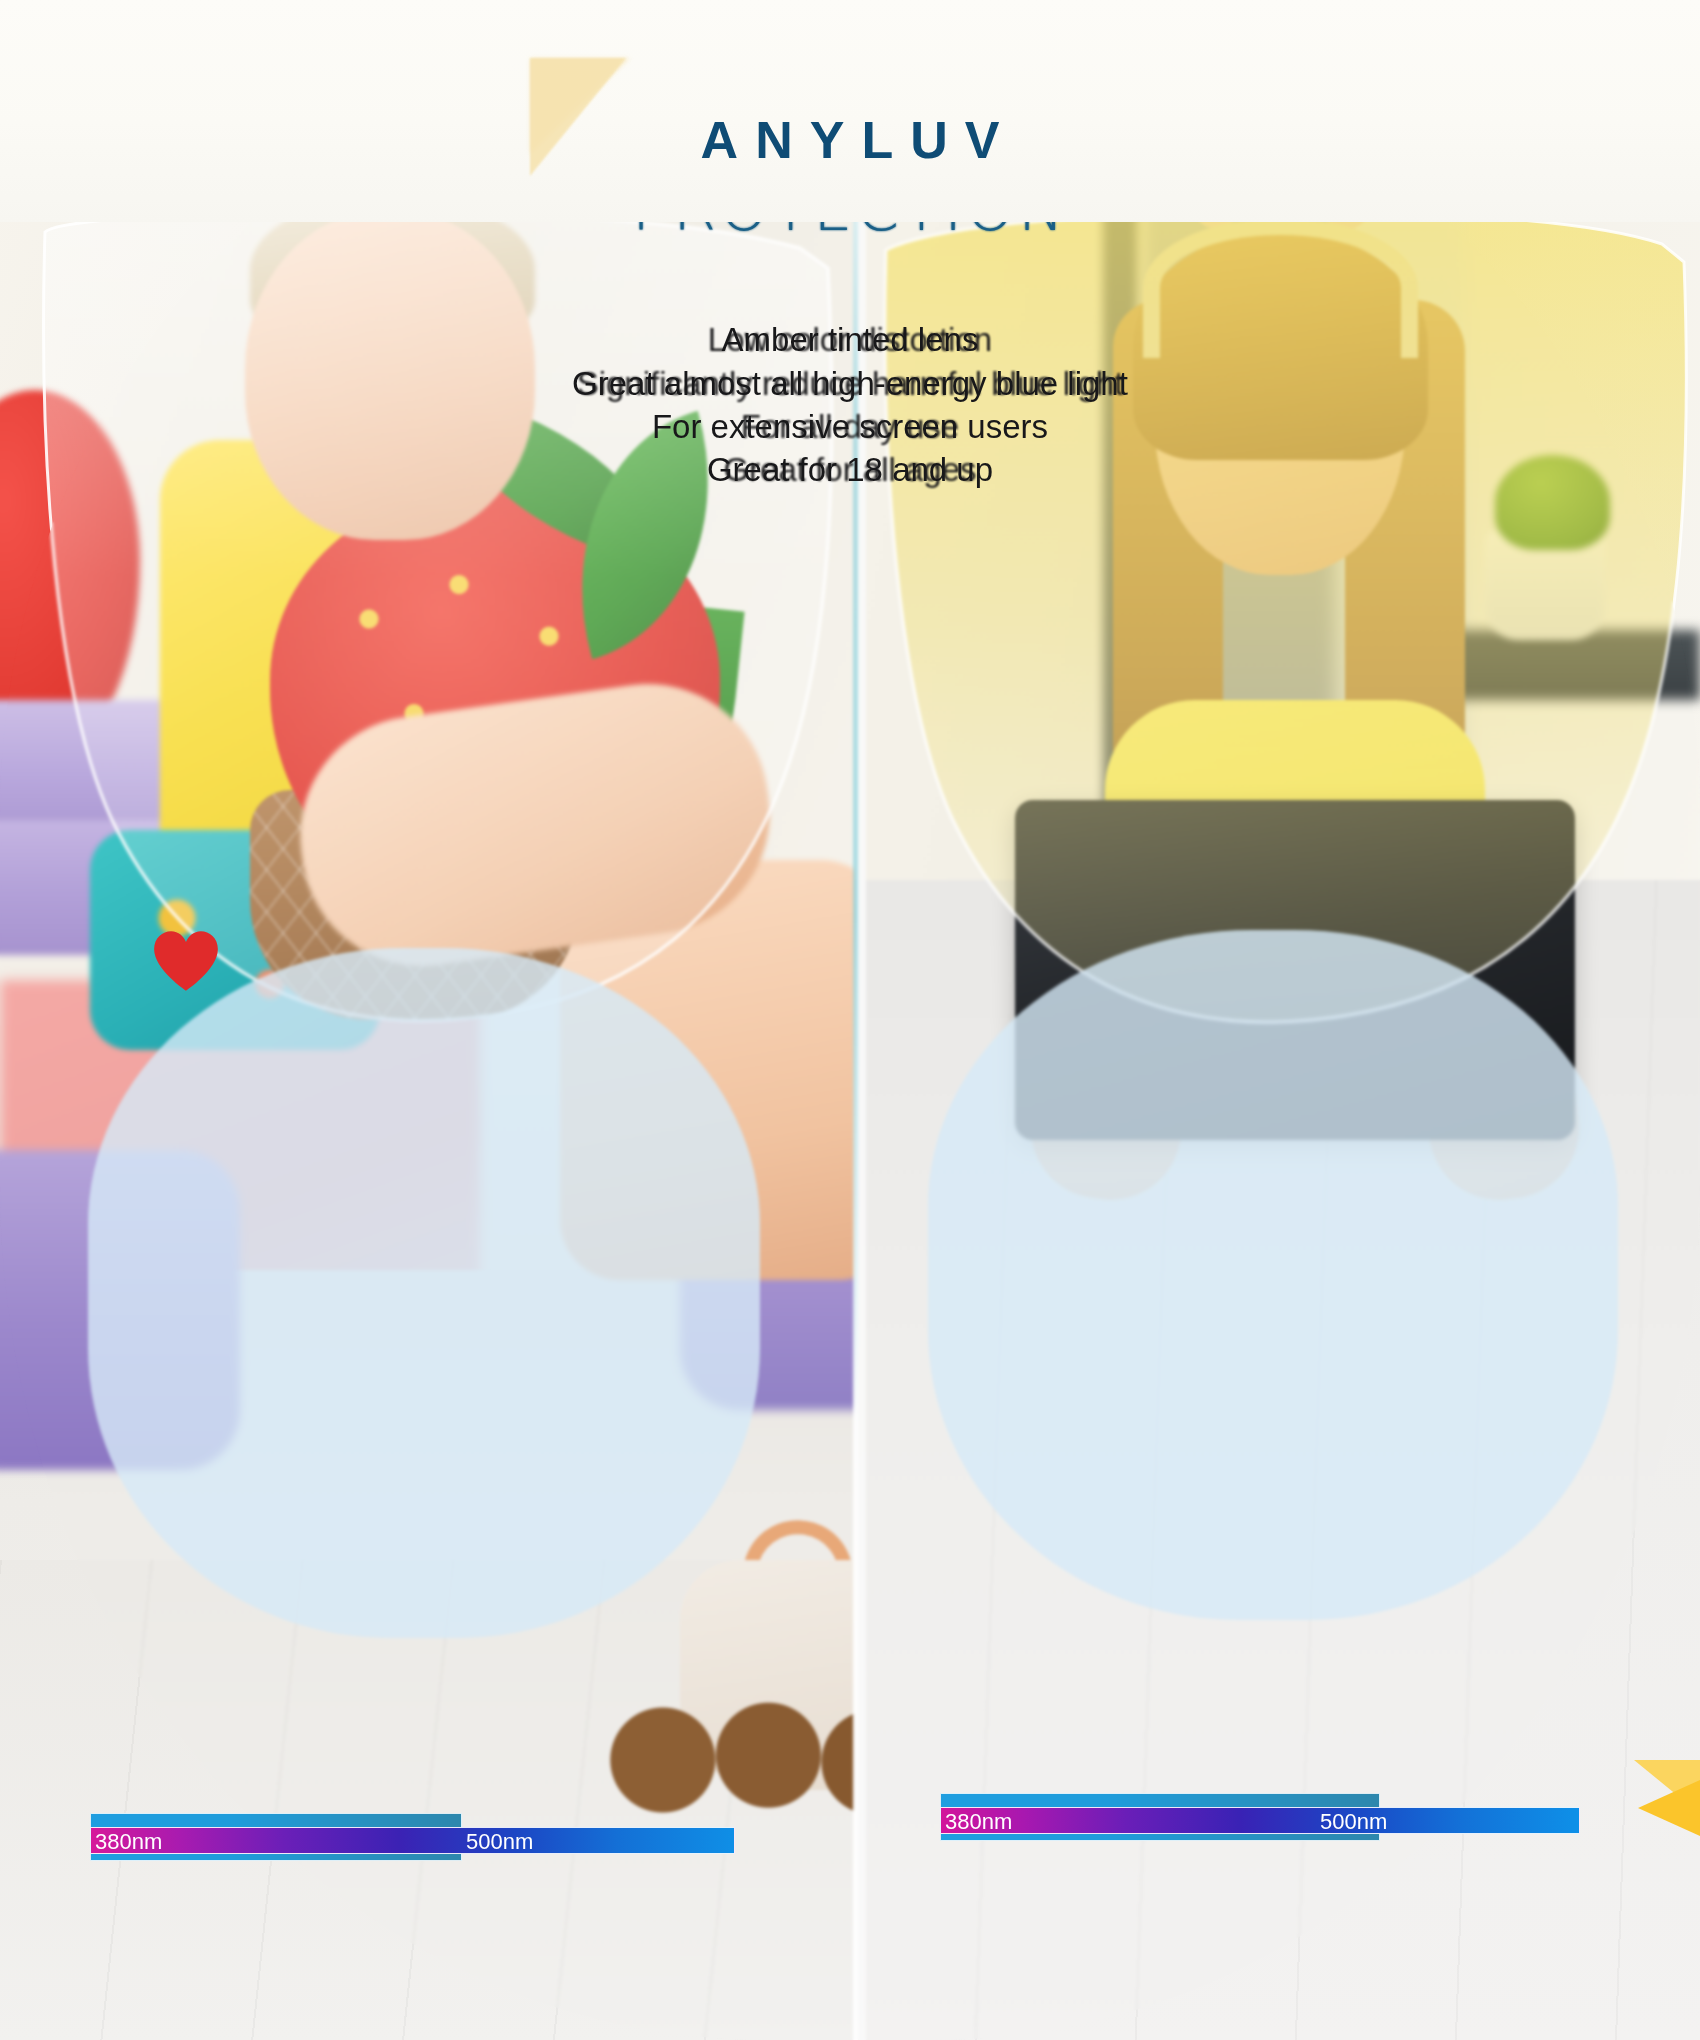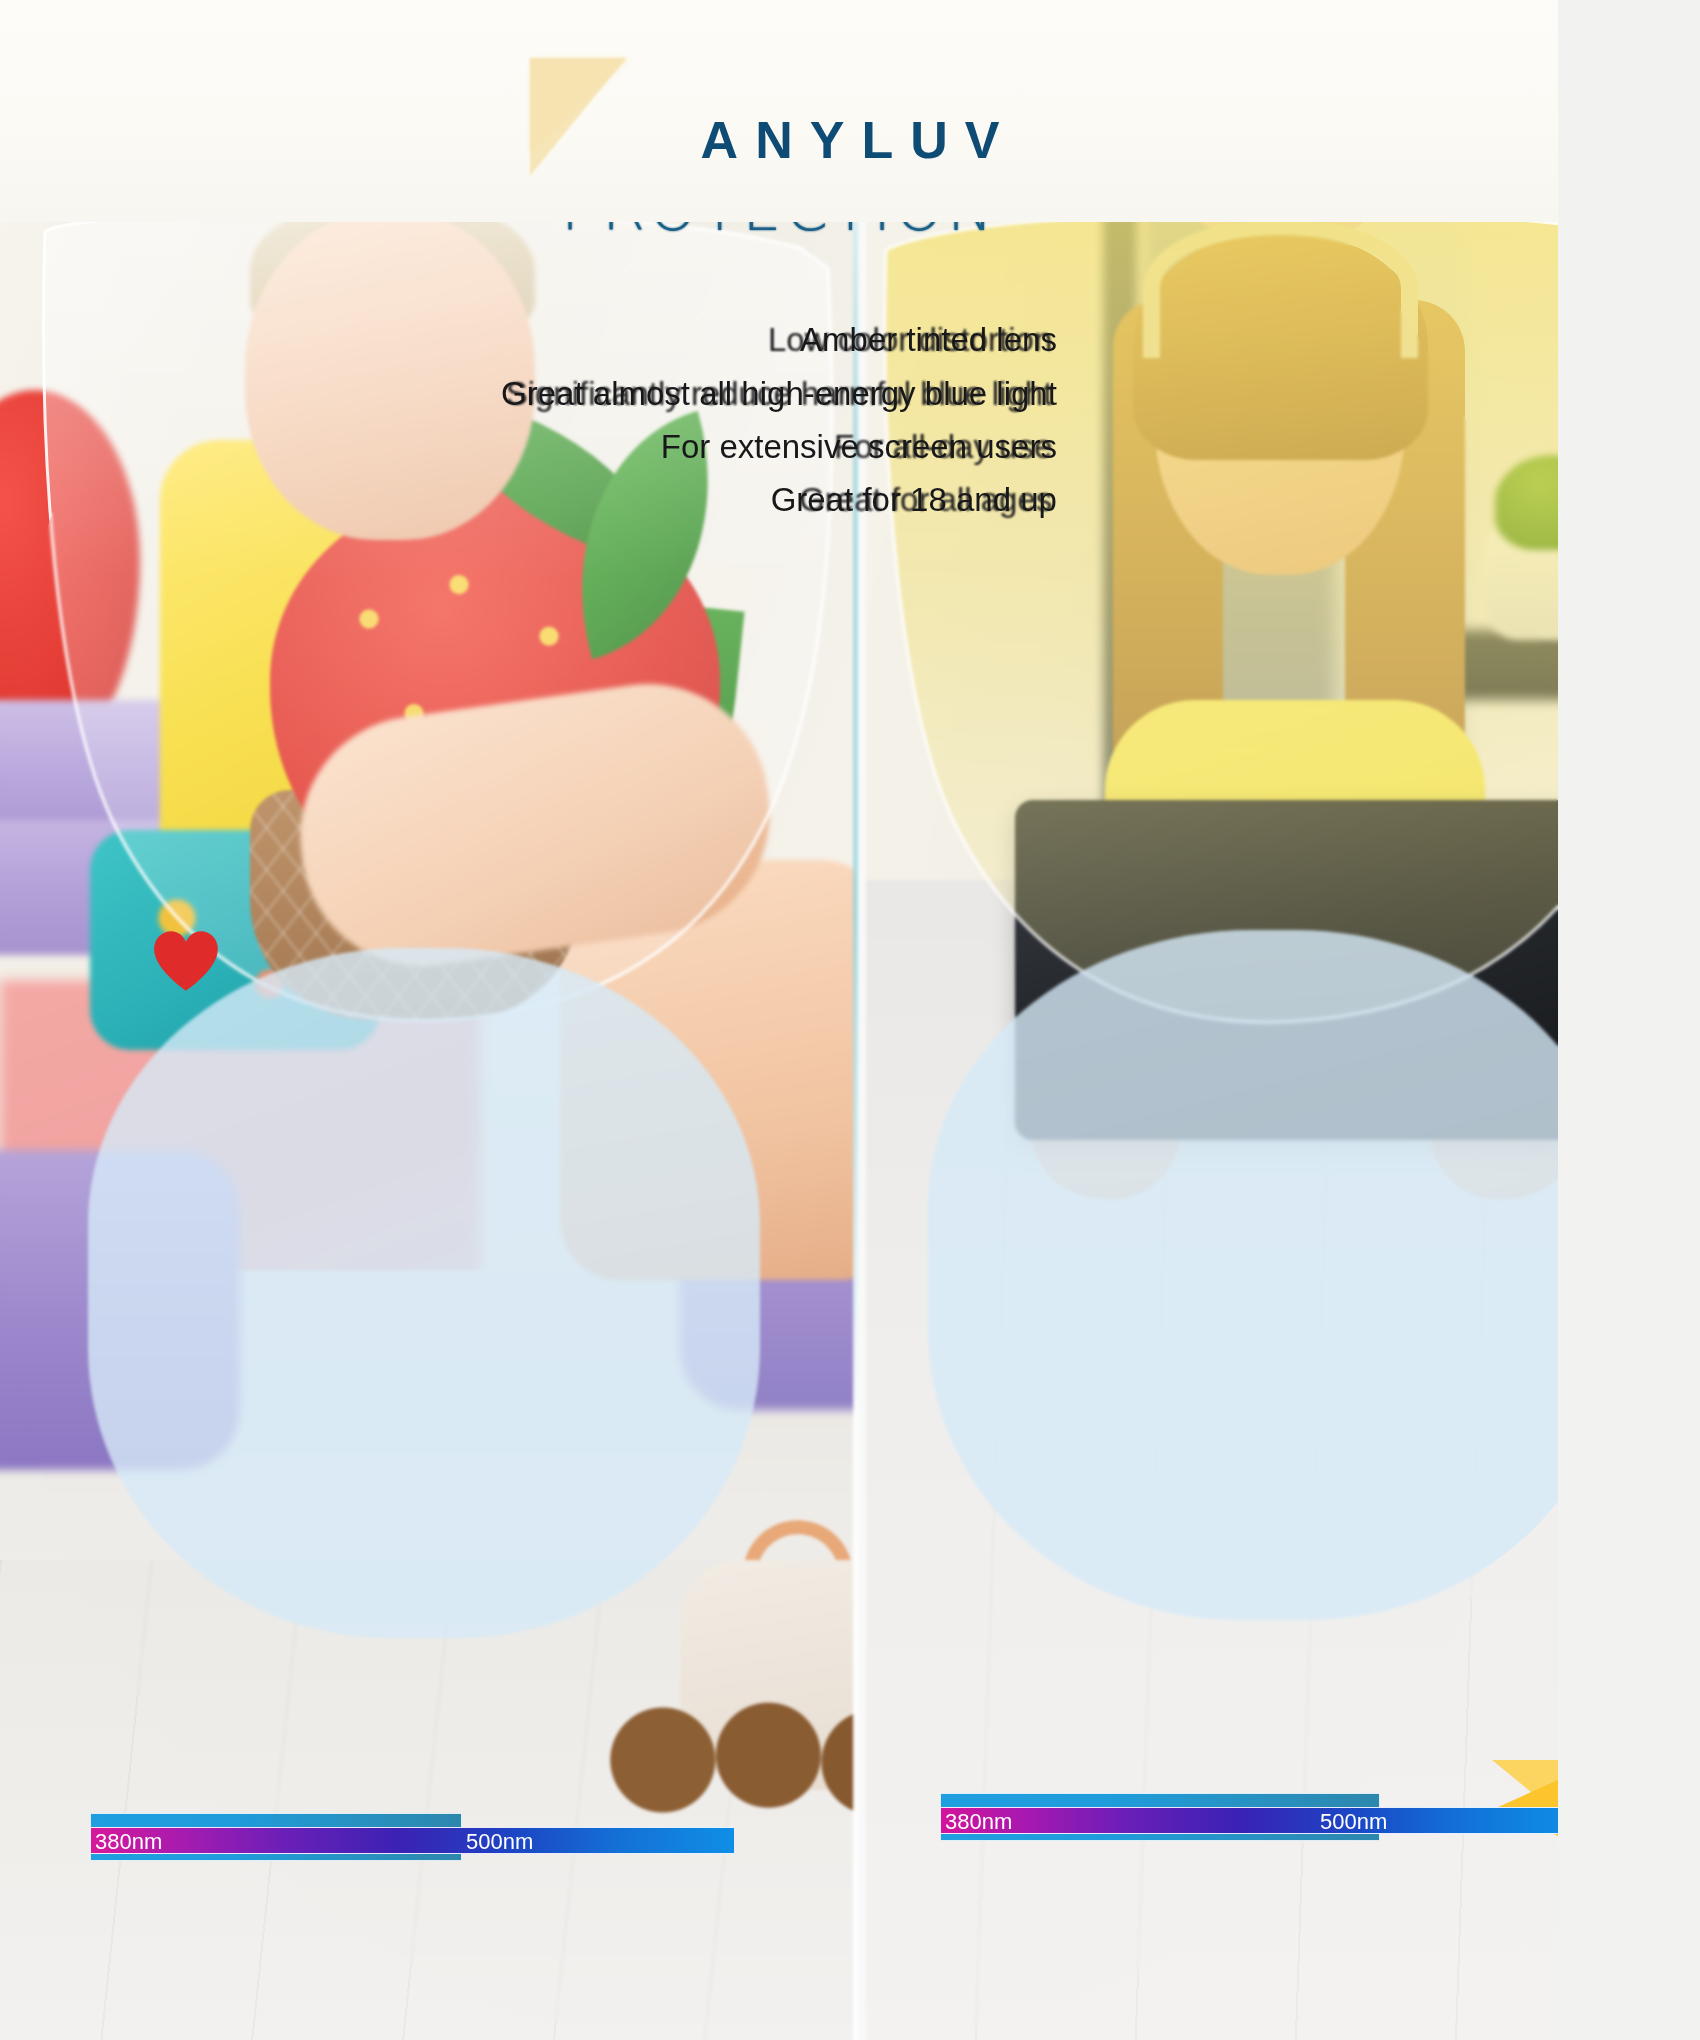--- a/index.html
+++ b/index.html
@@ -7,21 +7,21 @@
   html, body {
     width: 1700px;
     height: 2040px;
     overflow: hidden;
     background: #f2f2f0;
     font-family: "Liberation Sans", sans-serif;
   }
 
   #page {
     position: relative;
-    width: 1558px;
+    width: 1700px;
     height: 2040px;
     overflow: hidden;
     background: #ededec;
   }
 
   
   .header-band {
     position: absolute;
     left: 0; top: 0;
     width: 1700px; height: 222px;
@@ -395,22 +395,22 @@
     font-weight: 300;
     letter-spacing: 3.5px;
     color: #1a5f86;
     line-height: 1.12;
     margin-top: 6px;
     font-family: "DejaVu Sans", sans-serif;
     transform: scaleY(1.0);
   }
   .bullets {
     margin-top: 76px;
-    display:flex; flex-direction:column; align-items:flex-end;
-    gap: 12px;
+    display:flex; flex-direction:column; align-items:center;
+    gap: 2px;
   }
   .bullet {
     font-size: 33px;
     color: #18181a;
     line-height: 1.25;
     white-space: nowrap;
     font-family: "Liberation Sans", sans-serif;
   }
 
   

